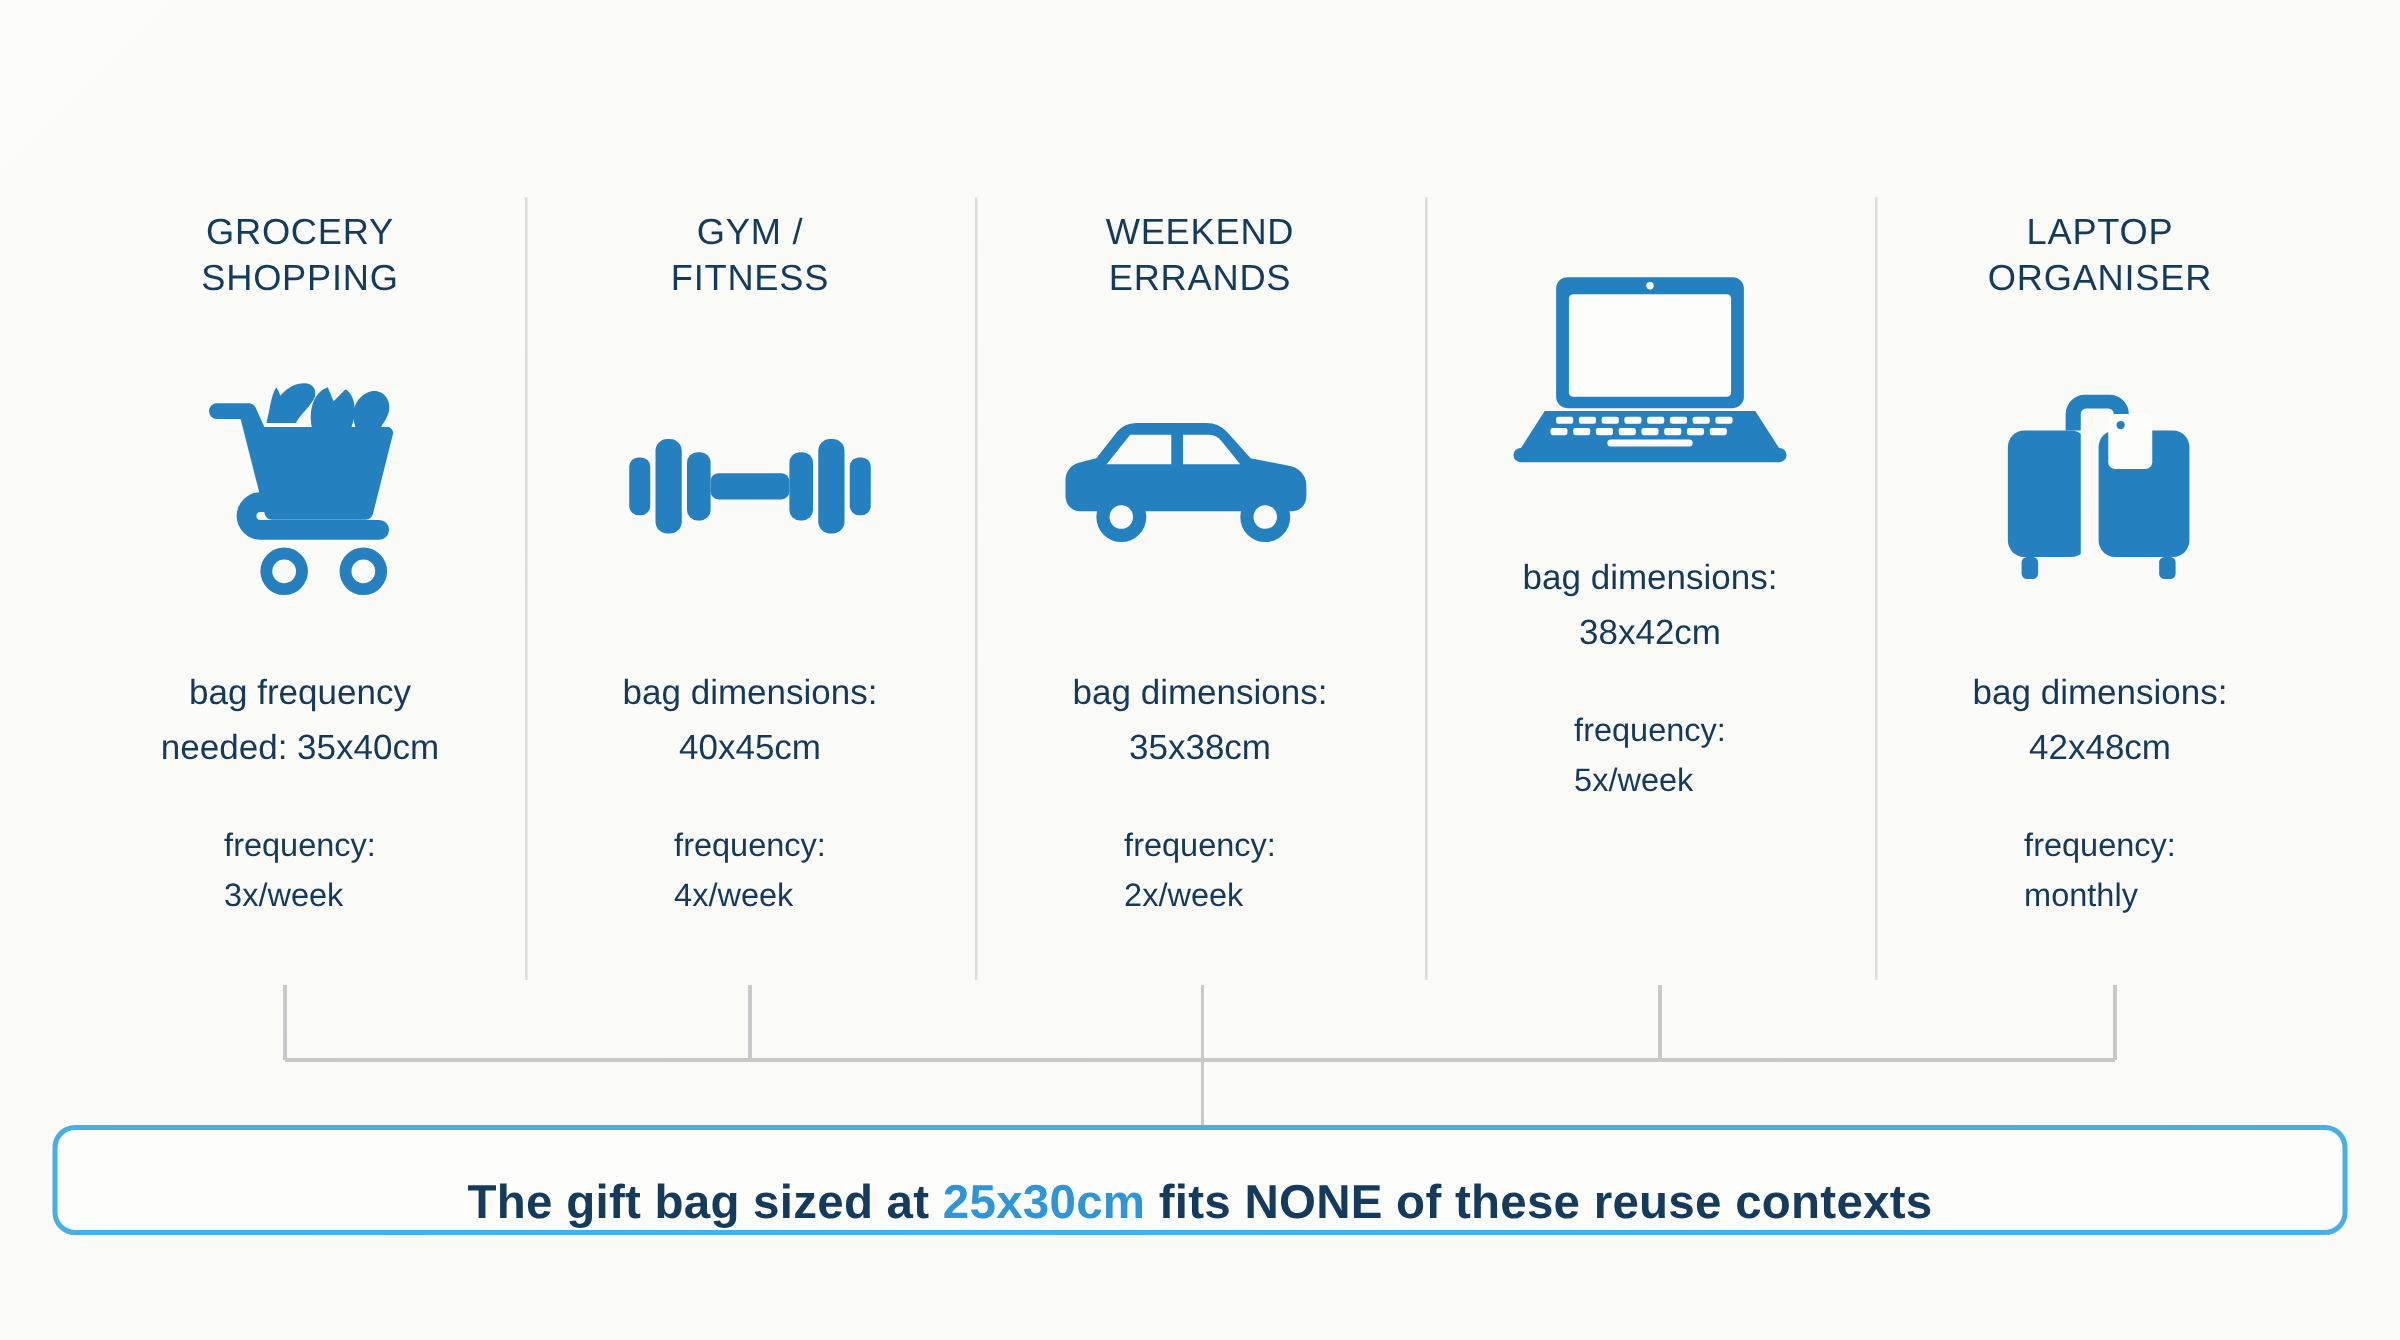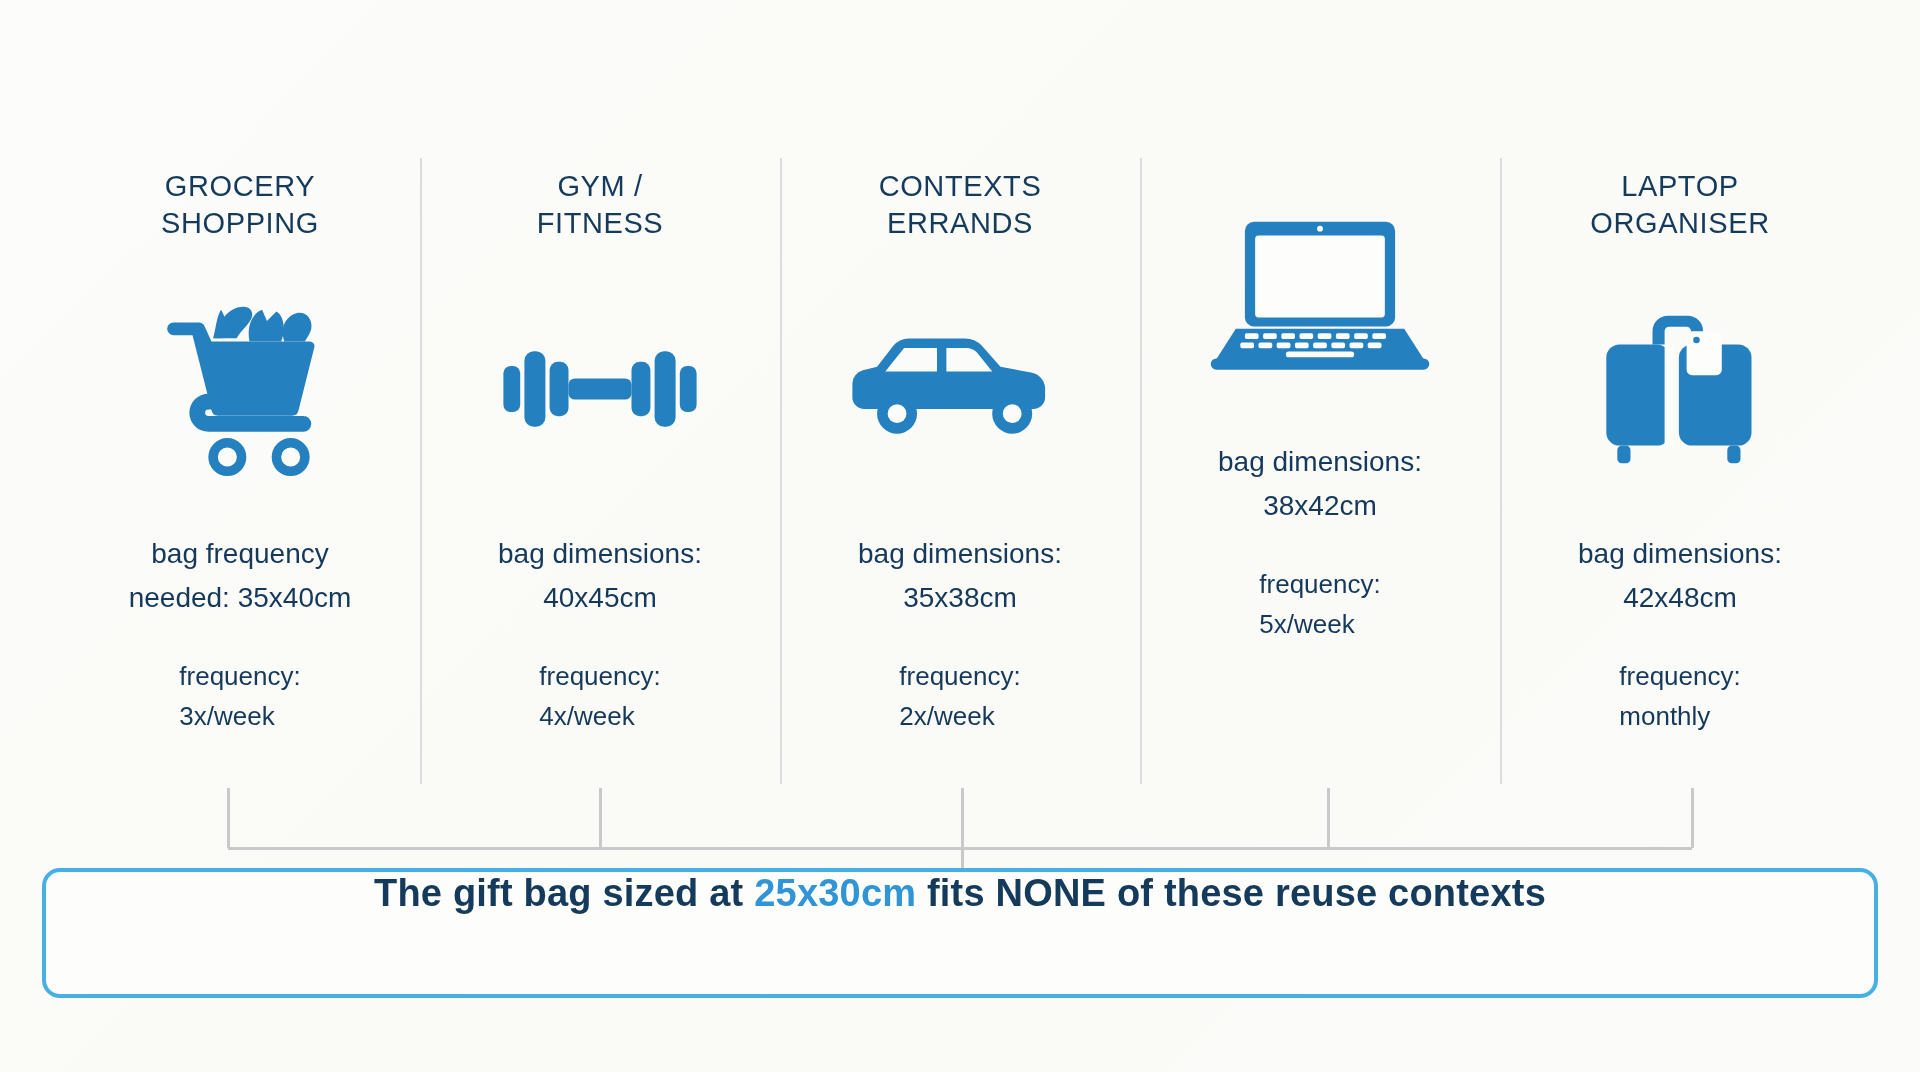--- a/index.html
+++ b/index.html
@@ -104,29 +104,29 @@
     left: 0;
     top: 780px;
     width: 1920px;
     height: 160px;
   }
 
   
   #callout {
     position: absolute;
     left: 42px;
-    top: 868px;
+    top: 900px;
     width: 1836px;
-    height: 130px;
+    height: 88px;
     border: 4px solid #45b0e3;
     border-radius: 18px;
     background: #fdfdfb;
     box-sizing: border-box;
     display: flex;
-    align-items: flex-start;
+    align-items: flex-end;
     justify-content: center;
   }
   #callout-text {
     font-size: 38px;
     color: #143a5c;
     font-weight: bold;
     letter-spacing: 0.2px;
     white-space: nowrap;
   }
   #callout-text .hl {
@@ -177,21 +177,21 @@
           <rect x="176" y="38" width="16" height="44" rx="7"></rect>
         </svg>
       </div>
       <div class="dims">bag dimensions:
 40x45cm</div>
       <div class="freq">frequency:
 4x/week</div>
     </div>
 
     <div class="column">
-      <div class="col-head">CONTEXTS
+      <div class="col-head">WEEKEND
 ERRANDS</div>
       <div class="icon-wrap">
         <svg width="235" height="130" viewBox="0 0 200 110" fill="#2580c0" aria-hidden="true">
           <path d="M18 72 a10 10 0 0 1 -10 -10 v-12 a12 12 0 0 1 9 -11 l12 -3 l14 -18 a18 18 0 0 1 13 -6 h48 a20 20 0 0 1 14 6 l16 18 l26 5 a14 14 0 0 1 12 13 v8 a10 10 0 0 1 -10 10 z"></path>
           <path d="M52 20 h28 v20 h-44 z" fill="#fbfbf9"></path>
           <path d="M88 20 h18 a12 12 0 0 1 8 4 l13 16 h-39 z" fill="#fbfbf9"></path>
           <circle cx="46" cy="76" r="17" fill="#2580c0"></circle>
           <circle cx="46" cy="76" r="8" fill="#fbfbf9"></circle>
           <circle cx="144" cy="76" r="17" fill="#2580c0"></circle>
           <circle cx="144" cy="76" r="8" fill="#fbfbf9"></circle>

